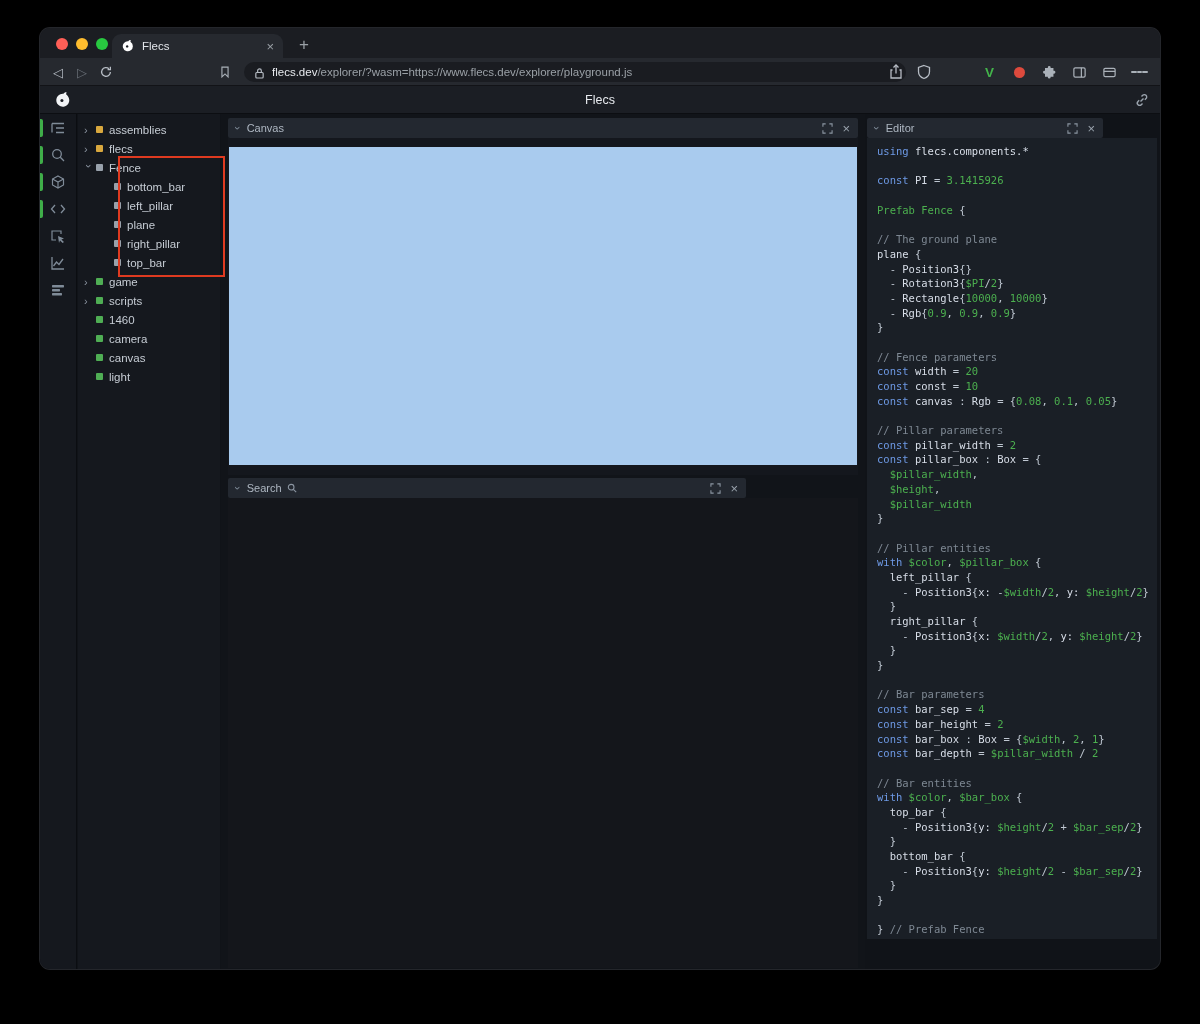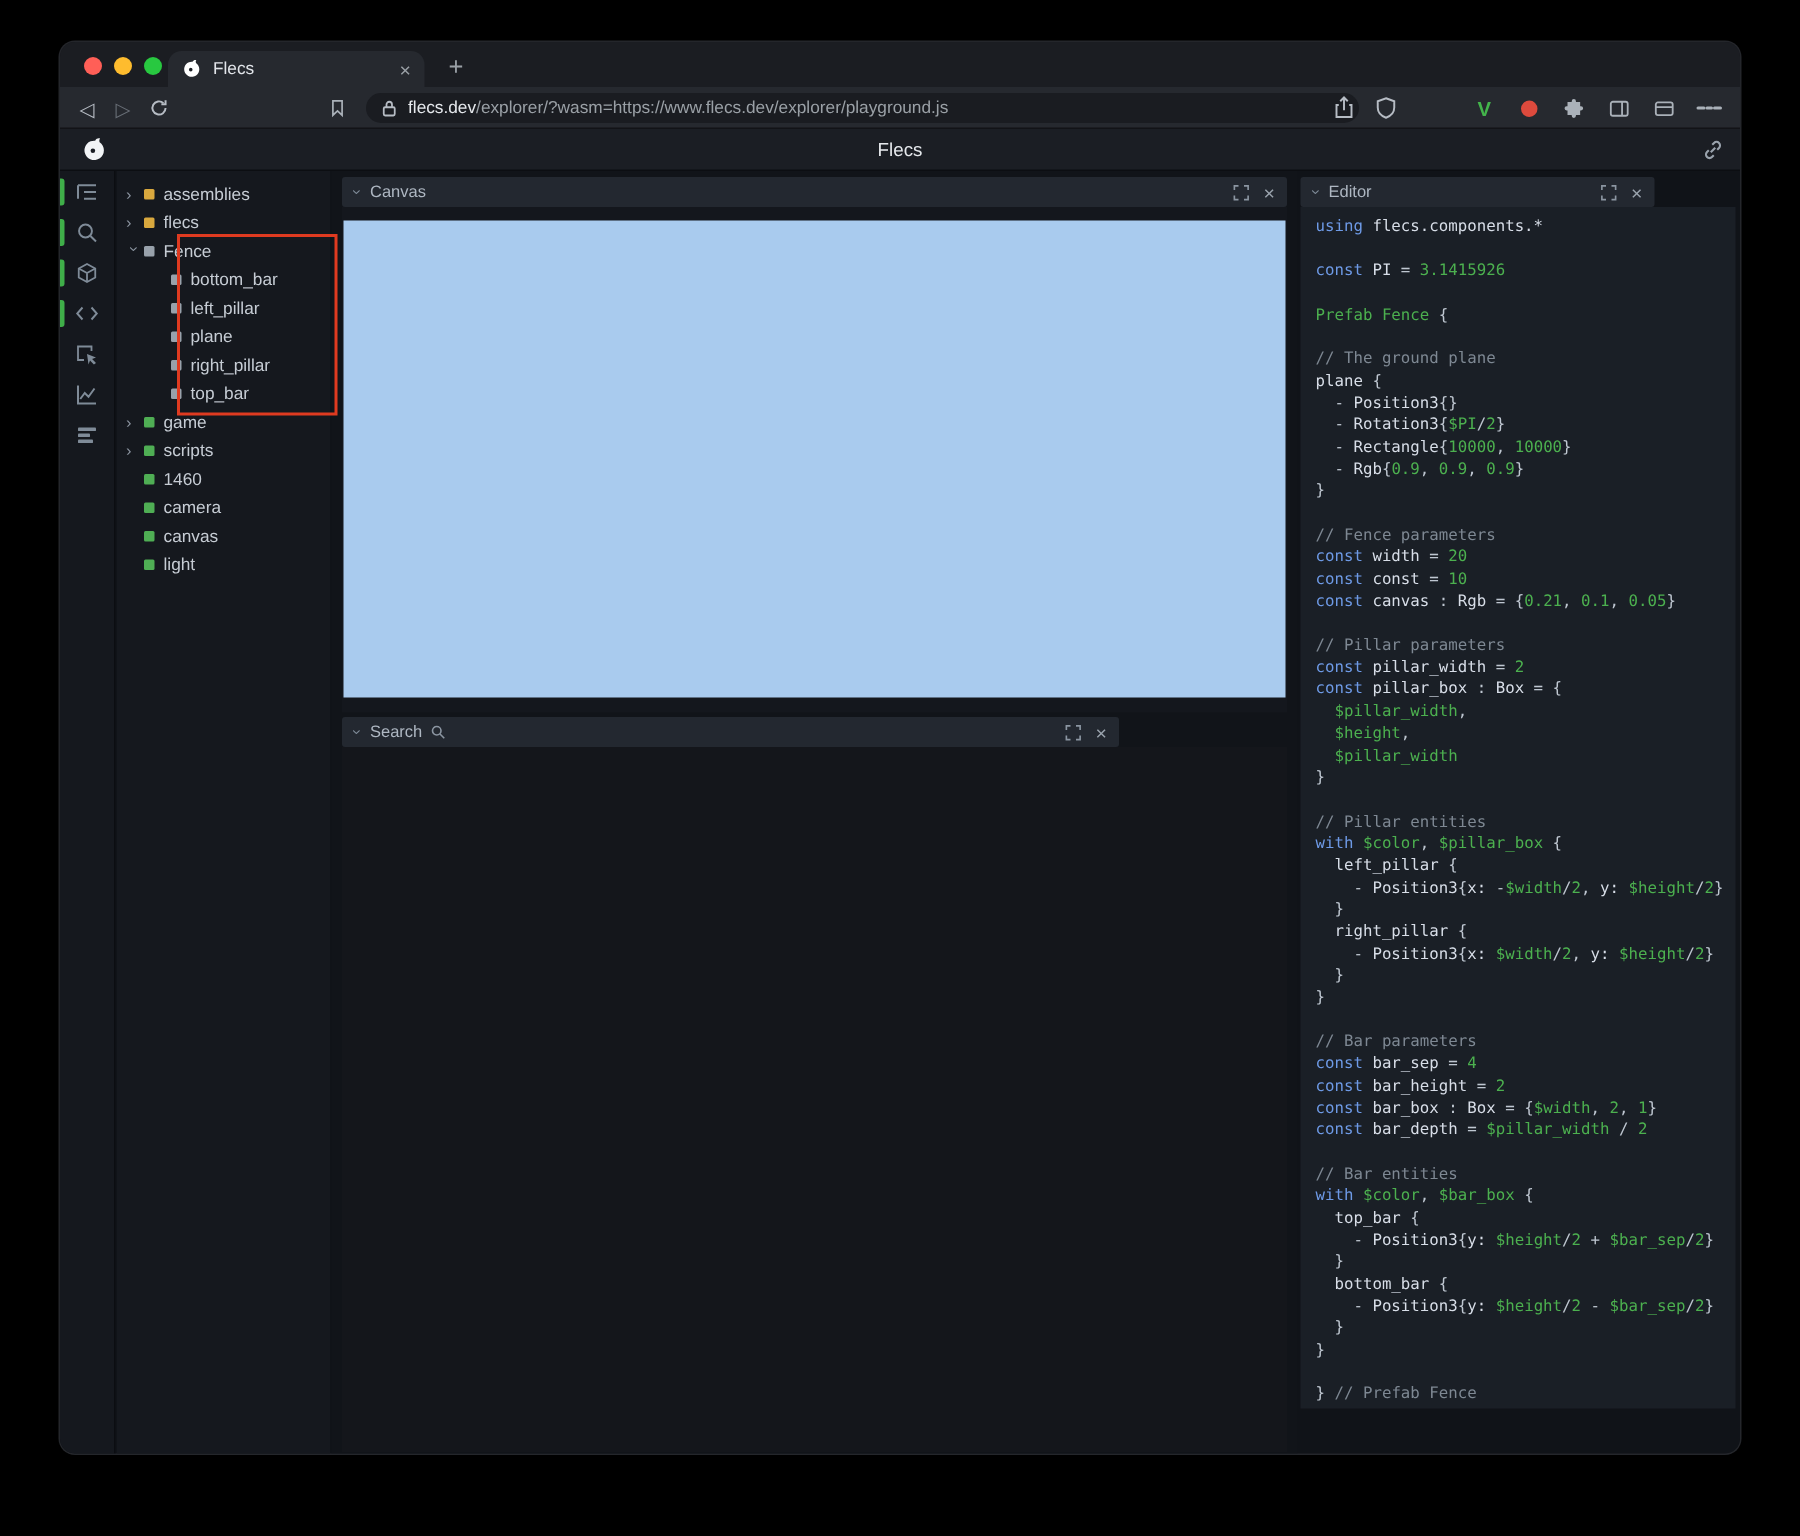--- a/index.html
+++ b/index.html
@@ -404,21 +404,21 @@
           <div class="cl"><span class="t-i">plane </span><span class="t-p">{</span></div>
           <div class="cl"><span class="t-p">  - </span><span class="t-i">Position3</span><span class="t-p">{}</span></div>
           <div class="cl"><span class="t-p">  - </span><span class="t-i">Rotation3</span><span class="t-p">{</span><span class="t-v">$PI</span><span class="t-p">/</span><span class="t-n">2</span><span class="t-p">}</span></div>
           <div class="cl"><span class="t-p">  - </span><span class="t-i">Rectangle</span><span class="t-p">{</span><span class="t-n">10000</span><span class="t-p">, </span><span class="t-n">10000</span><span class="t-p">}</span></div>
           <div class="cl"><span class="t-p">  - </span><span class="t-i">Rgb</span><span class="t-p">{</span><span class="t-n">0.9</span><span class="t-p">, </span><span class="t-n">0.9</span><span class="t-p">, </span><span class="t-n">0.9</span><span class="t-p">}</span></div>
           <div class="cl"><span class="t-p">}</span></div>
           <div class="cl">&nbsp;</div>
           <div class="cl"><span class="t-c">// Fence parameters</span></div>
           <div class="cl"><span class="t-k">const </span><span class="t-i">width</span><span class="t-p"> = </span><span class="t-n">20</span></div>
           <div class="cl"><span class="t-k">const </span><span class="t-i">const</span><span class="t-p"> = </span><span class="t-n">10</span></div>
-          <div class="cl"><span class="t-k">const </span><span class="t-i">canvas</span><span class="t-p"> : </span><span class="t-i">Rgb</span><span class="t-p"> = {</span><span class="t-n">0.21</span><span class="t-p">, </span><span class="t-n">0.1</span><span class="t-p">, </span><span class="t-n">0.05</span><span class="t-p">}</span></div>
+          <div class="cl"><span class="t-k">const </span><span class="t-i">canvas</span><span class="t-p"> : </span><span class="t-i">Rgb</span><span class="t-p"> = {</span><span class="t-n">0.08</span><span class="t-p">, </span><span class="t-n">0.1</span><span class="t-p">, </span><span class="t-n">0.05</span><span class="t-p">}</span></div>
           <div class="cl">&nbsp;</div>
           <div class="cl"><span class="t-c">// Pillar parameters</span></div>
           <div class="cl"><span class="t-k">const </span><span class="t-i">pillar_width</span><span class="t-p"> = </span><span class="t-n">2</span></div>
           <div class="cl"><span class="t-k">const </span><span class="t-i">pillar_box</span><span class="t-p"> : </span><span class="t-i">Box</span><span class="t-p"> = {</span></div>
           <div class="cl"><span class="t-v">  $pillar_width</span><span class="t-p">,</span></div>
           <div class="cl"><span class="t-v">  $height</span><span class="t-p">,</span></div>
           <div class="cl"><span class="t-v">  $pillar_width</span></div>
           <div class="cl"><span class="t-p">}</span></div>
           <div class="cl">&nbsp;</div>
           <div class="cl"><span class="t-c">// Pillar entities</span></div>

